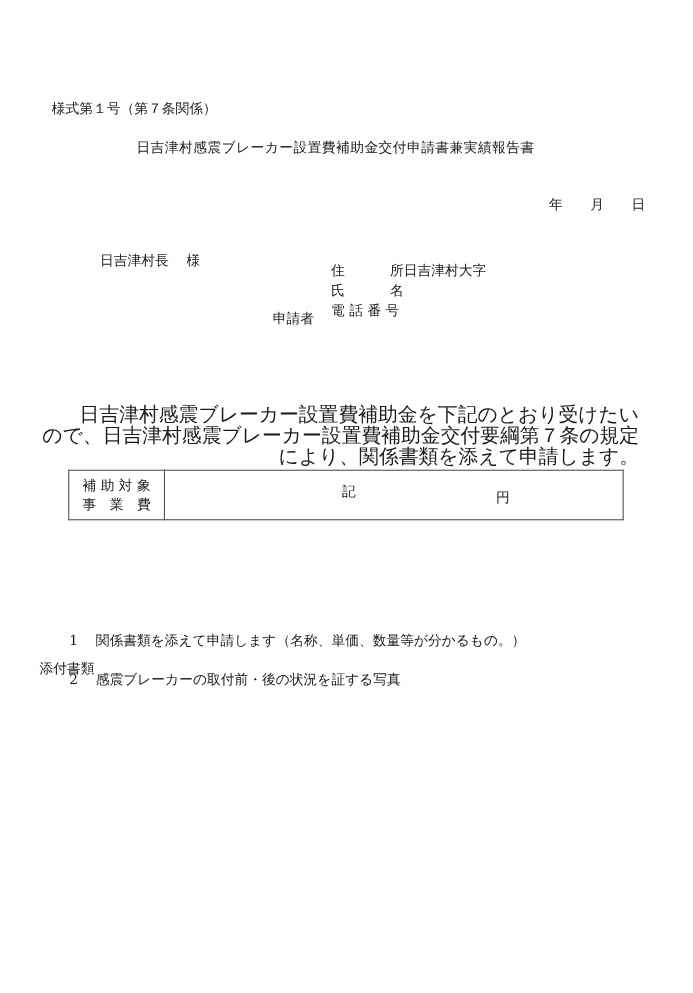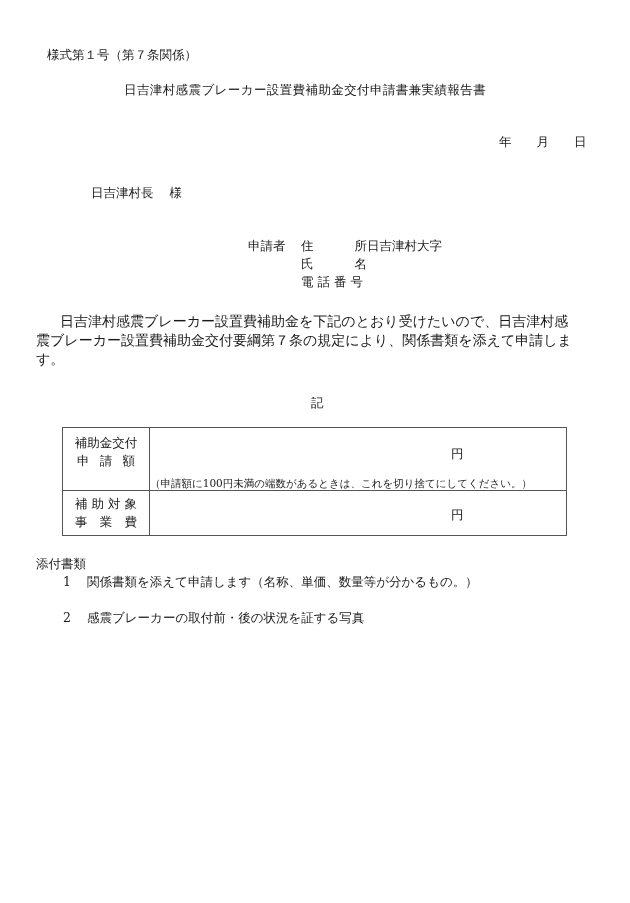--- a/index.html
+++ b/index.html
@@ -9,39 +9,39 @@
     }
     body {
       width: 630px;
       height: 903px;
       position: relative;
       font-family: "DejaVu Serif", "Liberation Serif", serif;
       color: #1a1a1a;
       font-size: 12.5px;
       overflow: hidden;
     }
-    .abs { position: absolute; white-space: nowrap; line-height: 1; }
+    .abs { position: absolute; white-space: nowrap; line-height: 1; margin-top: 44px; }
     #form-number { left: 47px; top: 49px; }
     #doc-title { left: 124px; top: 84px; letter-spacing: 0.4px; }
     #date-line { left: 474px; top: 136px; }
     #date-line span { display: inline-block; }
     .date-gap { width: 25px; }
     #addressee { left: 91px; top: 187px; }
     #addressee .sama { margin-left: 16px; }
     #applicant-label { left: 248px; top: 240px; }
     .app-row { position: absolute; left: 301px; white-space: nowrap; line-height: 1; }
     #row-address { top: 240px; }
     #row-name { top: 258px; }
     #row-phone { top: 276px; }
     .spaced-2 { display: inline-flex; justify-content: space-between; width: 66px; }
     .spaced-4 { display: inline-flex; justify-content: space-between; width: 62px; }
     #addr-value { }
     #body-text {
-      left: 36px; top: 312px; white-space: normal; width: 545px;
-      line-height: 19px; text-indent: 24px; font-size: 14px;
+      left: 36px; top: 324px; white-space: normal; width: 545px;
+      line-height: 19px; text-indent: 24px; font-size: 18px; text-align: right;
     }
     #ki { left: 311px; top: 397px; }
     table#amount-table {
       position: absolute;
       left: 62px; top: 427px;
       width: 505px;
       border-collapse: collapse;
       font-size: 12.5px;
     }
     #amount-table td {
@@ -109,38 +109,20 @@
     <span>号</span>
   </span><span></span>
 </div>
 
 <div class="abs" id="body-text">日吉津村感震ブレーカー設置費補助金を下記のとおり受けたいので、日吉津村感震ブレーカー設置費補助金交付要綱第７条の規定により、関係書類を添えて申請します。</div>
 
 <div class="abs" id="ki">記</div>
 
 <table id="amount-table">
   <tbody>
-      <tr class="row1">
-    <td class="cell-label">
-      <div>補助金交付</div>
-      <div>
-        <span class="lbl-spaced">
-          <span>申</span>
-          <span>請</span>
-          <span>額</span>
-        </span>
-      </div>
-      <div style="height:14px"></div>
-    </td>
-    <td class="cell-value">
-      <span></span>
-      <span class="yen">円</span>
-      <span class="note">（申請額に100円未満の端数があるときは、これを切り捨てにしてください。）</span>
-    </td>
-  </tr>
   <tr class="row2">
     <td class="cell-label">
       <div>
         <span class="lbl-spaced" style="width:62px">
           <span>補</span>
           <span>助</span>
           <span>対</span>
           <span>象</span>
         </span>
       </div>

